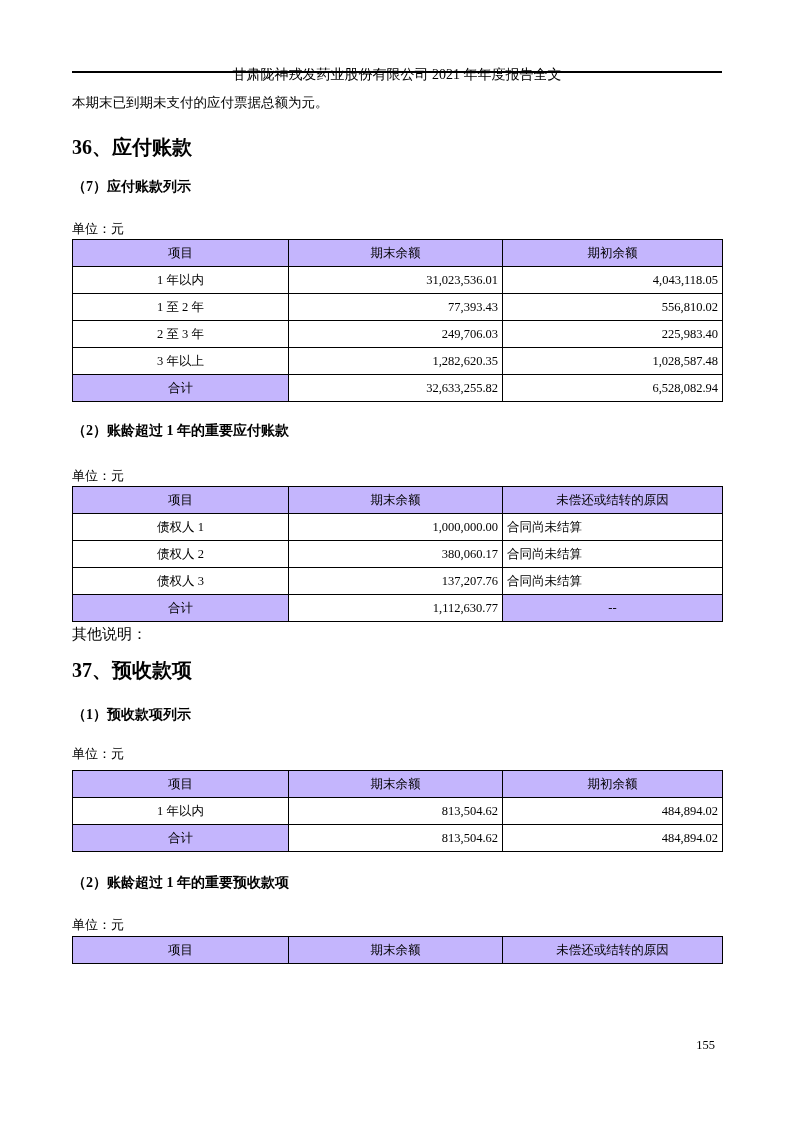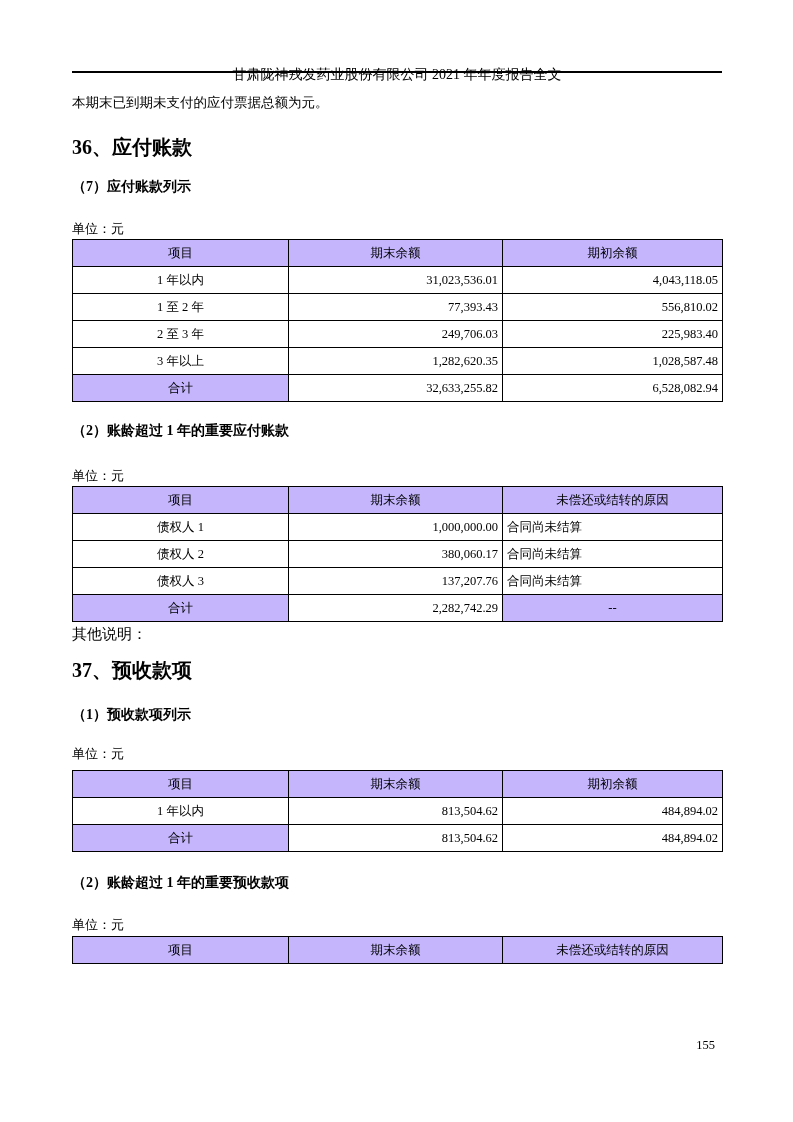--- a/index.html
+++ b/index.html
@@ -164,21 +164,21 @@
       <td class="num">380,060.17</td>
       <td class="reason">合同尚未结算</td>
     </tr>
     <tr>
       <td class="lbl">债权人 3</td>
       <td class="num">137,207.76</td>
       <td class="reason">合同尚未结算</td>
     </tr>
     <tr>
       <td class="lbl gray">合计</td>
-      <td class="num">2,282,742.29</td>
+      <td class="num">1,112,630.77</td>
       <td class="center gray">--</td>
     </tr>
   </tbody>
     </table>
 
   <div class="abs note" style="top:627px">其他说明：</div>
 
   <div class="abs heading" style="top:661px">37、预收款项</div>
   <div class="abs subheading" style="top:706px">（1）预收款项列示</div>
   <div class="abs unit" style="top:747px">单位：元</div>

